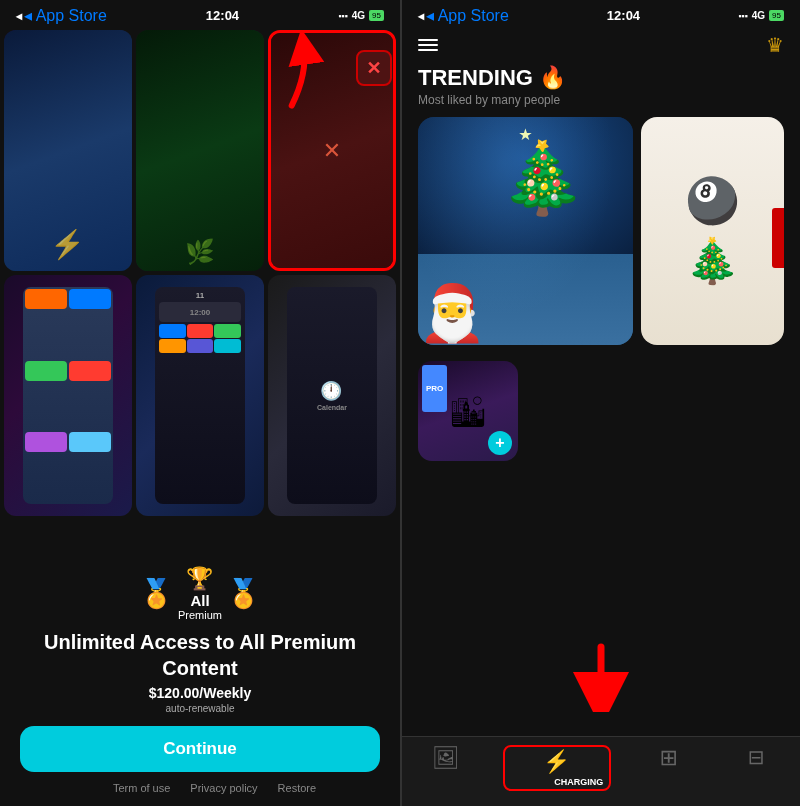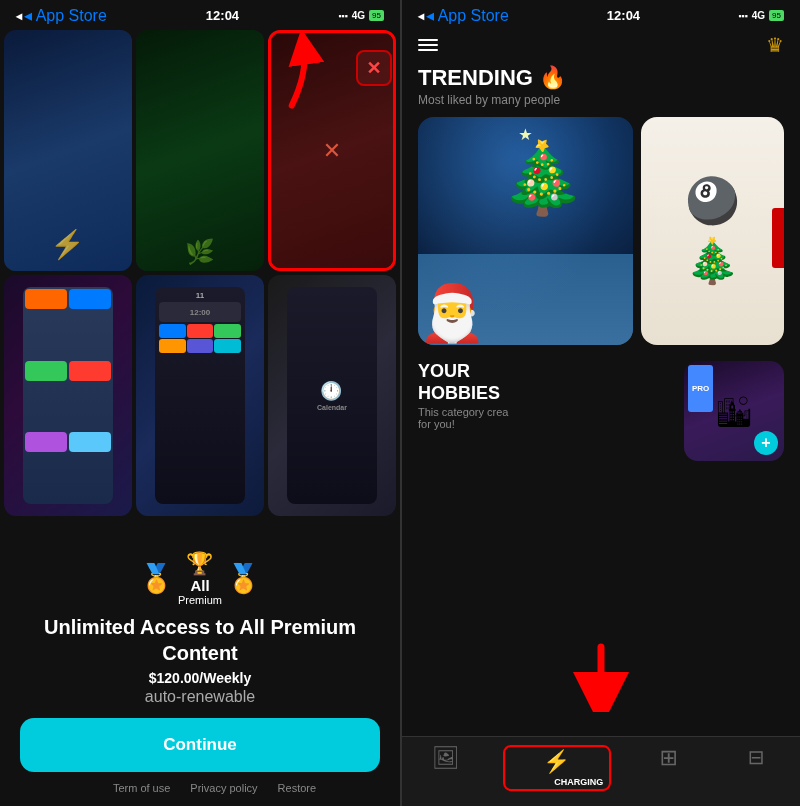--- a/index.html
+++ b/index.html
@@ -210,27 +210,27 @@
     }
     .promo-price {
       color: white;
       font-size: 14px;
       font-weight: 600;
       text-align: center;
       margin-bottom: 2px;
     }
     .promo-renewal {
       color: #aaa;
-      font-size: 16px;
+      font-size: 10px;
       text-align: center;
       margin-bottom: 12px;
     }
     .continue-btn {
       width: 100%;
-      height: 54px;
+      height: 46px;
       background: #00ccdd;
       border-radius: 14px;
       display: flex;
       align-items: center;
       justify-content: center;
       color: white;
       font-size: 17px;
       font-weight: 600;
       margin-bottom: 10px;
     }
@@ -627,28 +627,20 @@
       <div class="trending-card-right">
         <div class="ornament-scene">
           <div class="ornament-ball">🎱</div>
           <div class="ornament-tree">🎄</div>
         </div>
         <div style="position:absolute;right:0;top:40%;width:12px;height:60px;background:#cc0000;border-radius:3px 0 0 3px;"></div>
       </div>
     </div>
 
     <div class="hobbies-section">
-      <div class="hobbies-text">
-        <div class="hobbies-title">
-          <span style="white-space:pre-line;">YOUR
-HOBBIES</span>
-        </div>
-        <div class="hobbies-sub" style="white-space:pre-line;">This category crea
-for you!</div>
-      </div>
       <div class="hobbies-card">
         <span class="pro-badge">PRO</span>
 
         <div style="width:100%;height:100%;background:linear-gradient(160deg,#1a0a2a,#3a1a5a,#2a1a4a);display:flex;align-items:center;justify-content:center;font-size:30px;">🏙</div>
         <div class="plus-btn">+</div>
       </div>
     </div>
 
     <div class="red-arrow-down">
       <svg viewBox="0 0 60 70" fill="none" xmlns="http://www.w3.org/2000/svg">

